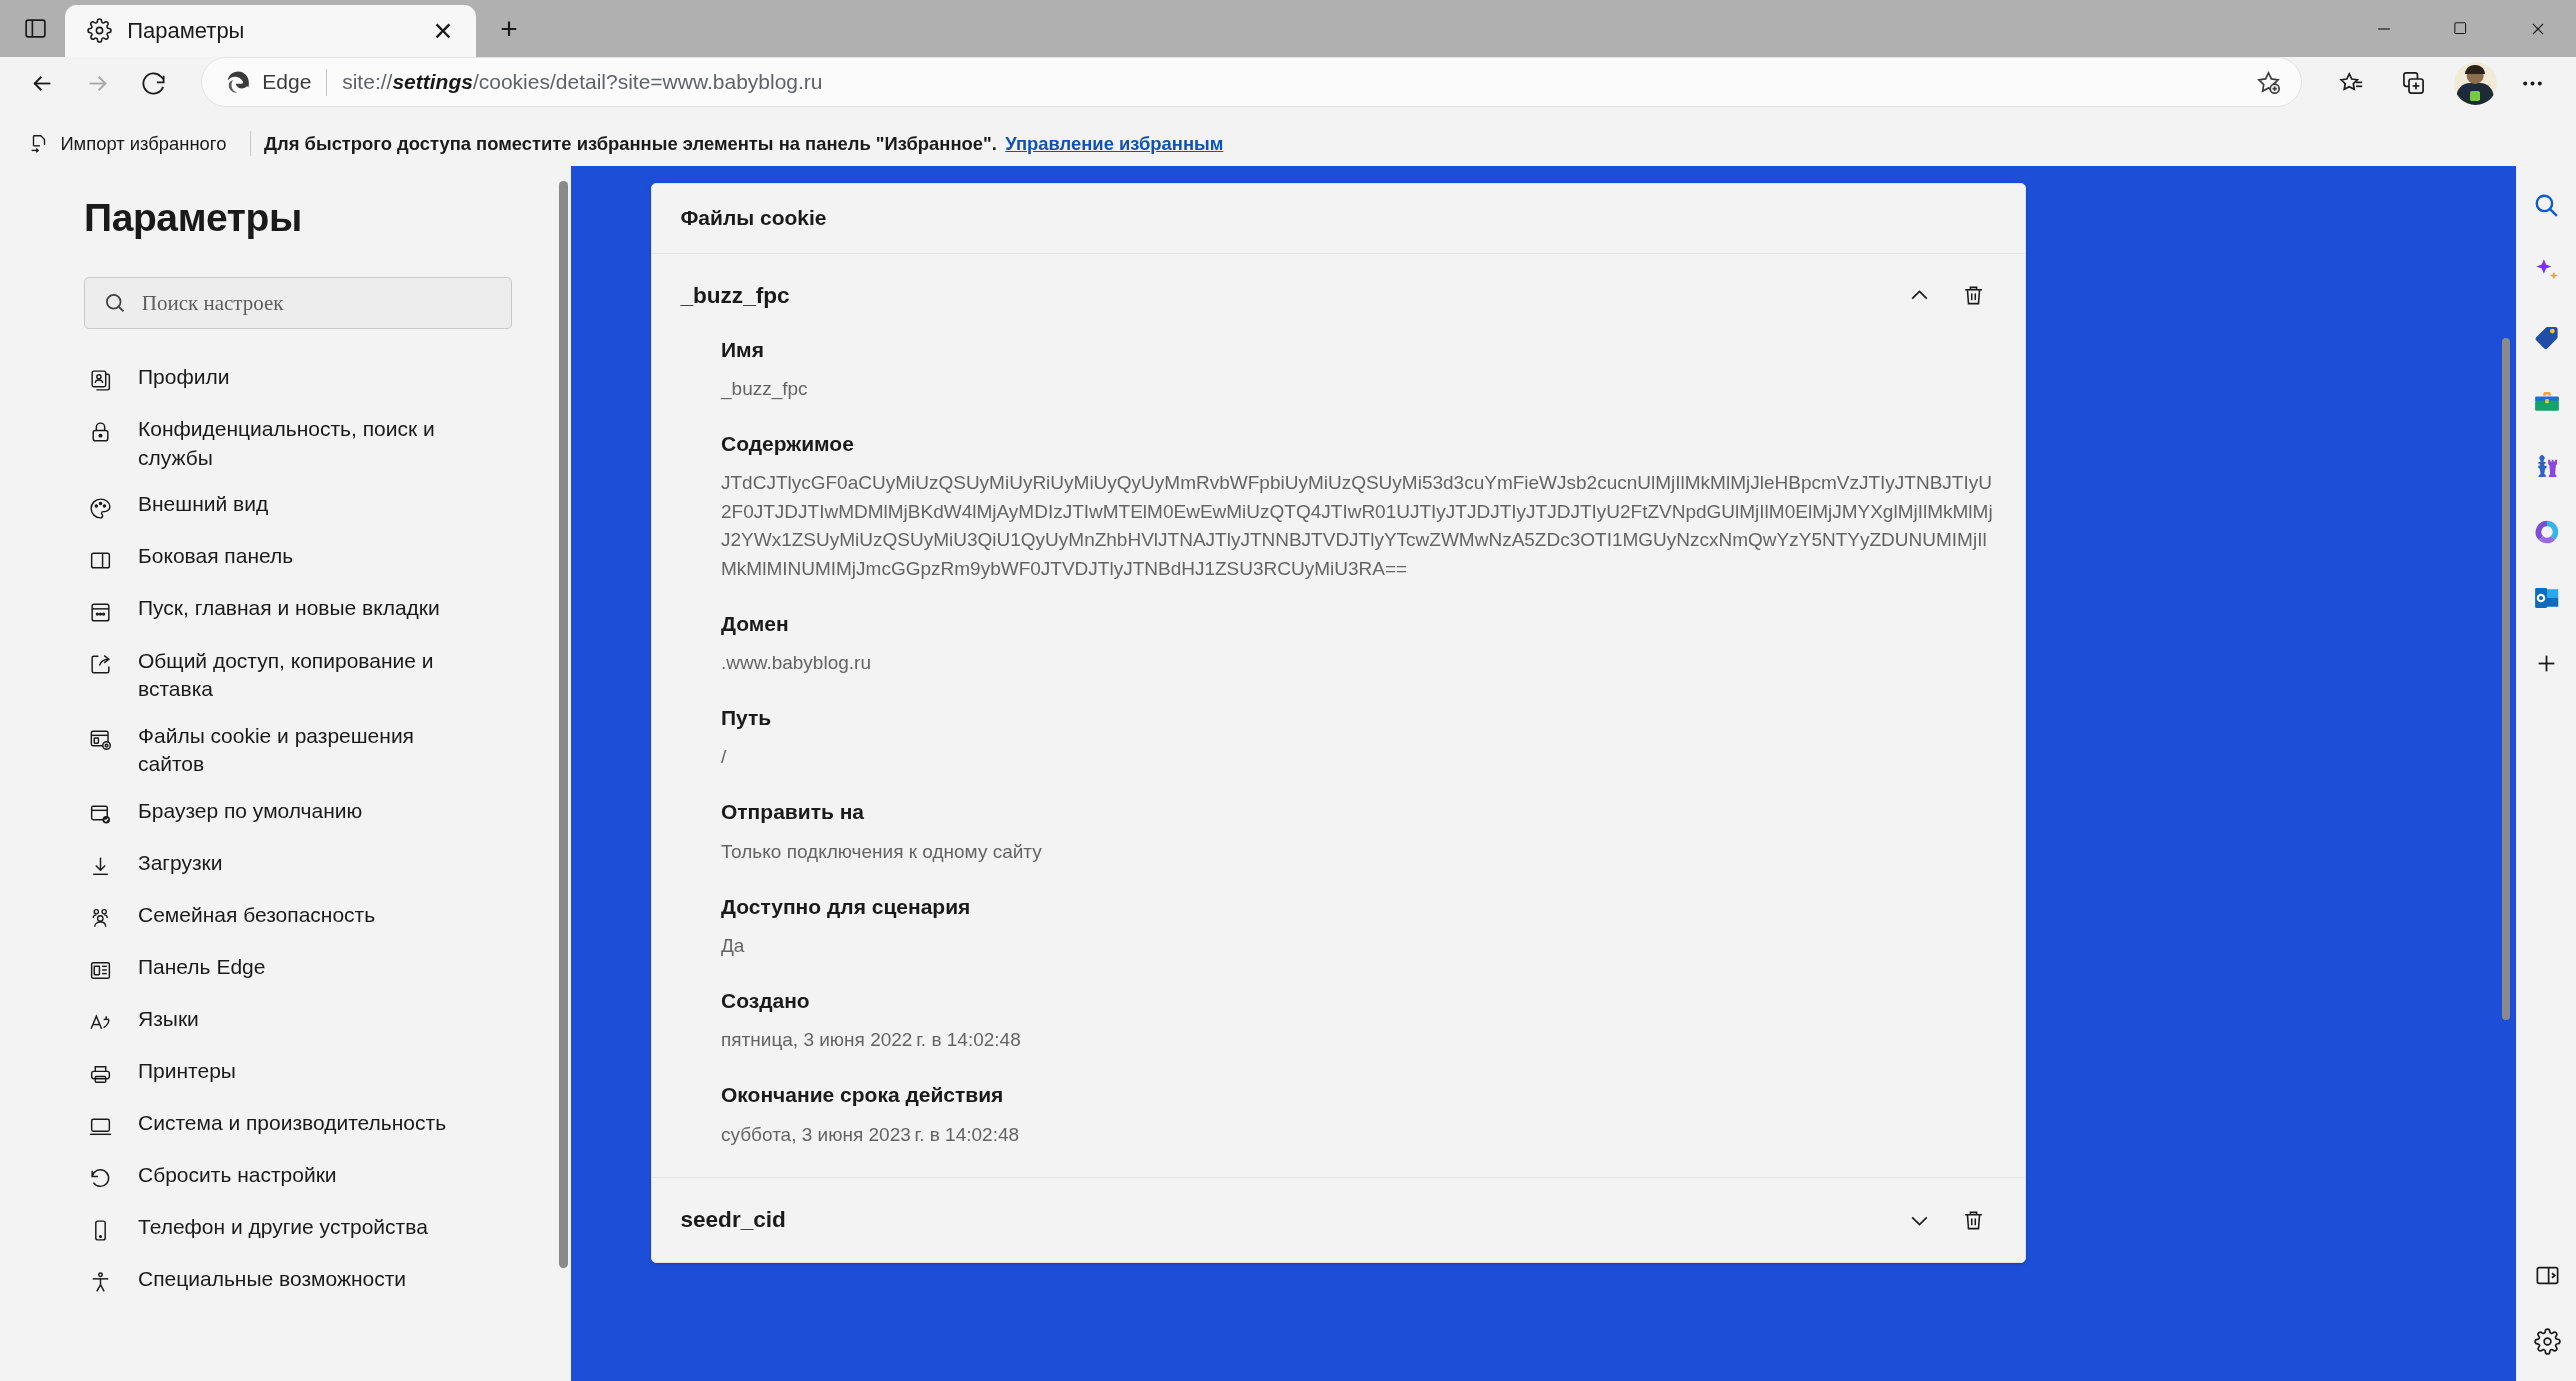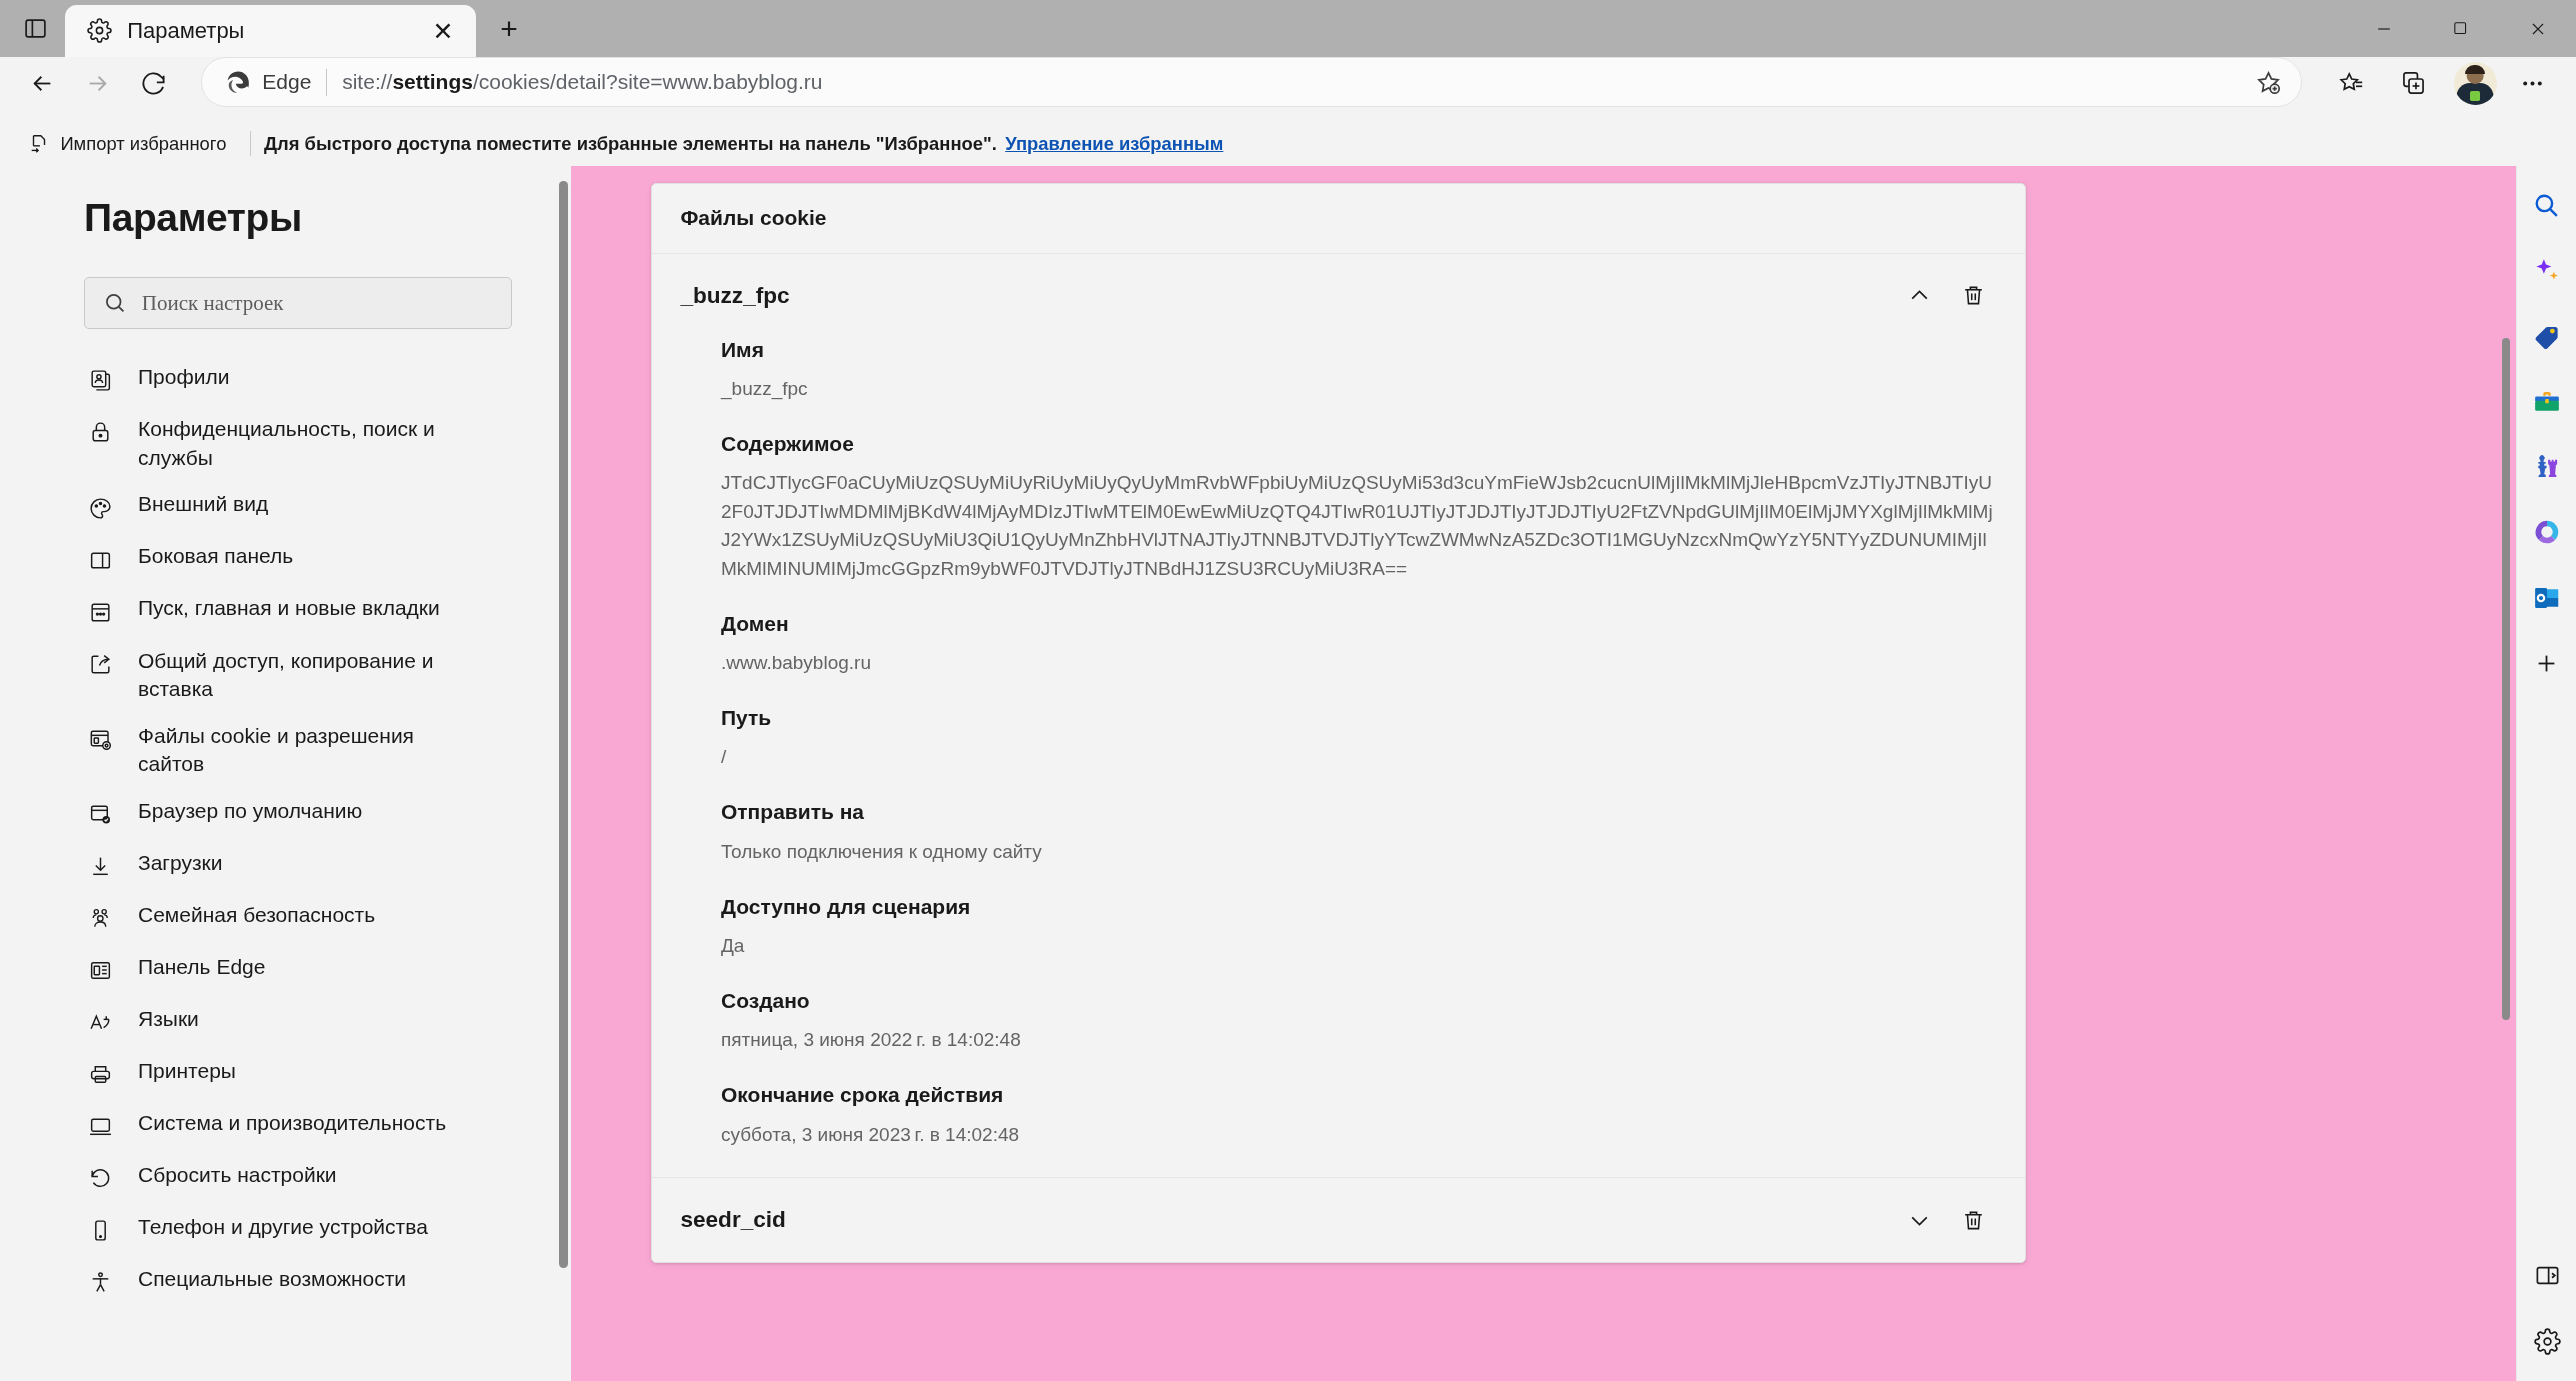--- a/index.html
+++ b/index.html
@@ -83,21 +83,21 @@
   .omnibox-label {
     font-size: 21px; color: #3c3c3c; margin-left: 10px;
   }
   .omnibox-sep {
     width: 0.8px; height: 27px; background: #c6c6c6; margin: 0 15px;
   }
   .omnibox-url {
     font-size: 21px; color: #5f6368; white-space: nowrap;
     overflow: hidden; flex: 1;
   }
-  .omnibox-url b { color: #1a1a1a; font-weight: 700; }
+  .omnibox-url b { color: #1a1a1a; font-weight: 700; font-style: italic; }
   .omnibox-trailing {
     width: 43px; height: 43px; border-radius: 6.7px; margin-left: 6.7px;
     display: flex; align-items: center; justify-content: center;
   }
   .toolbar-right { display: flex; align-items: center; }
   .toolbar-btn {
     width: 54px; height: 52px; border-radius: 6.7px; margin-left: 8.4px;
     display: flex; align-items: center; justify-content: center;
     color: #1a1a1a;
   }
@@ -193,21 +193,21 @@
   }
   .sidebar-scrollbar .thumb {
     position: absolute; left: 0; top: 0; width: 8.4px; height: 1087px;
     background: #8a8a8a; border-radius: 4.2px;
   }
 
   
   .content-area {
     position: absolute; left: 571px; top: 0;
     width: 2005px; height: 1216px;
-    background: #f9a8d4;
+    background: #1d4ed8;
   }
   .card {
     position: absolute; left: 80px; top: 16.7px;
     width: 1375px;
     background: #f3f3f3;
     border: 0.8px solid #e0e0e0;
     border-radius: 5px;
     box-shadow: 0 0.8px 2.5px rgba(0,0,0,0.10), 0 2.5px 7.5px rgba(0,0,0,0.06);
     overflow: hidden;
   }

